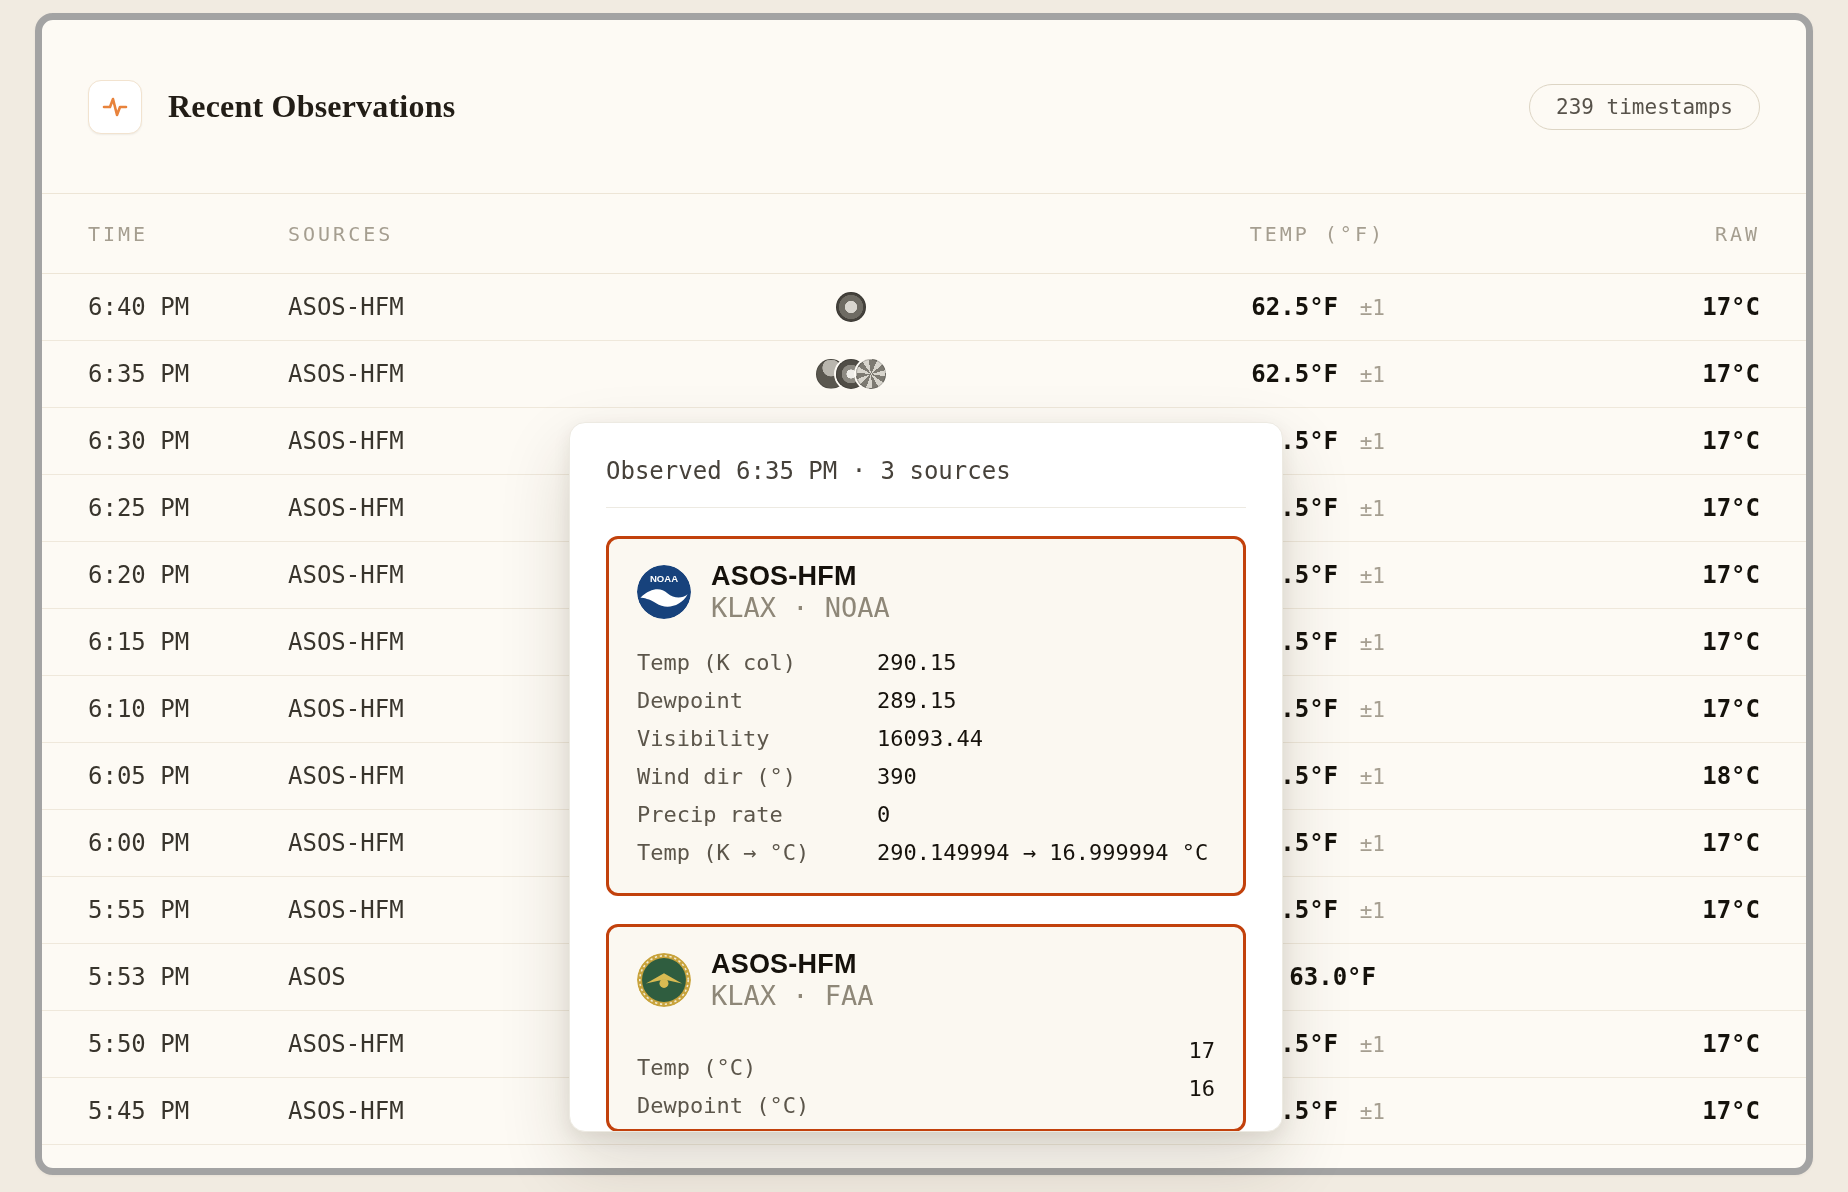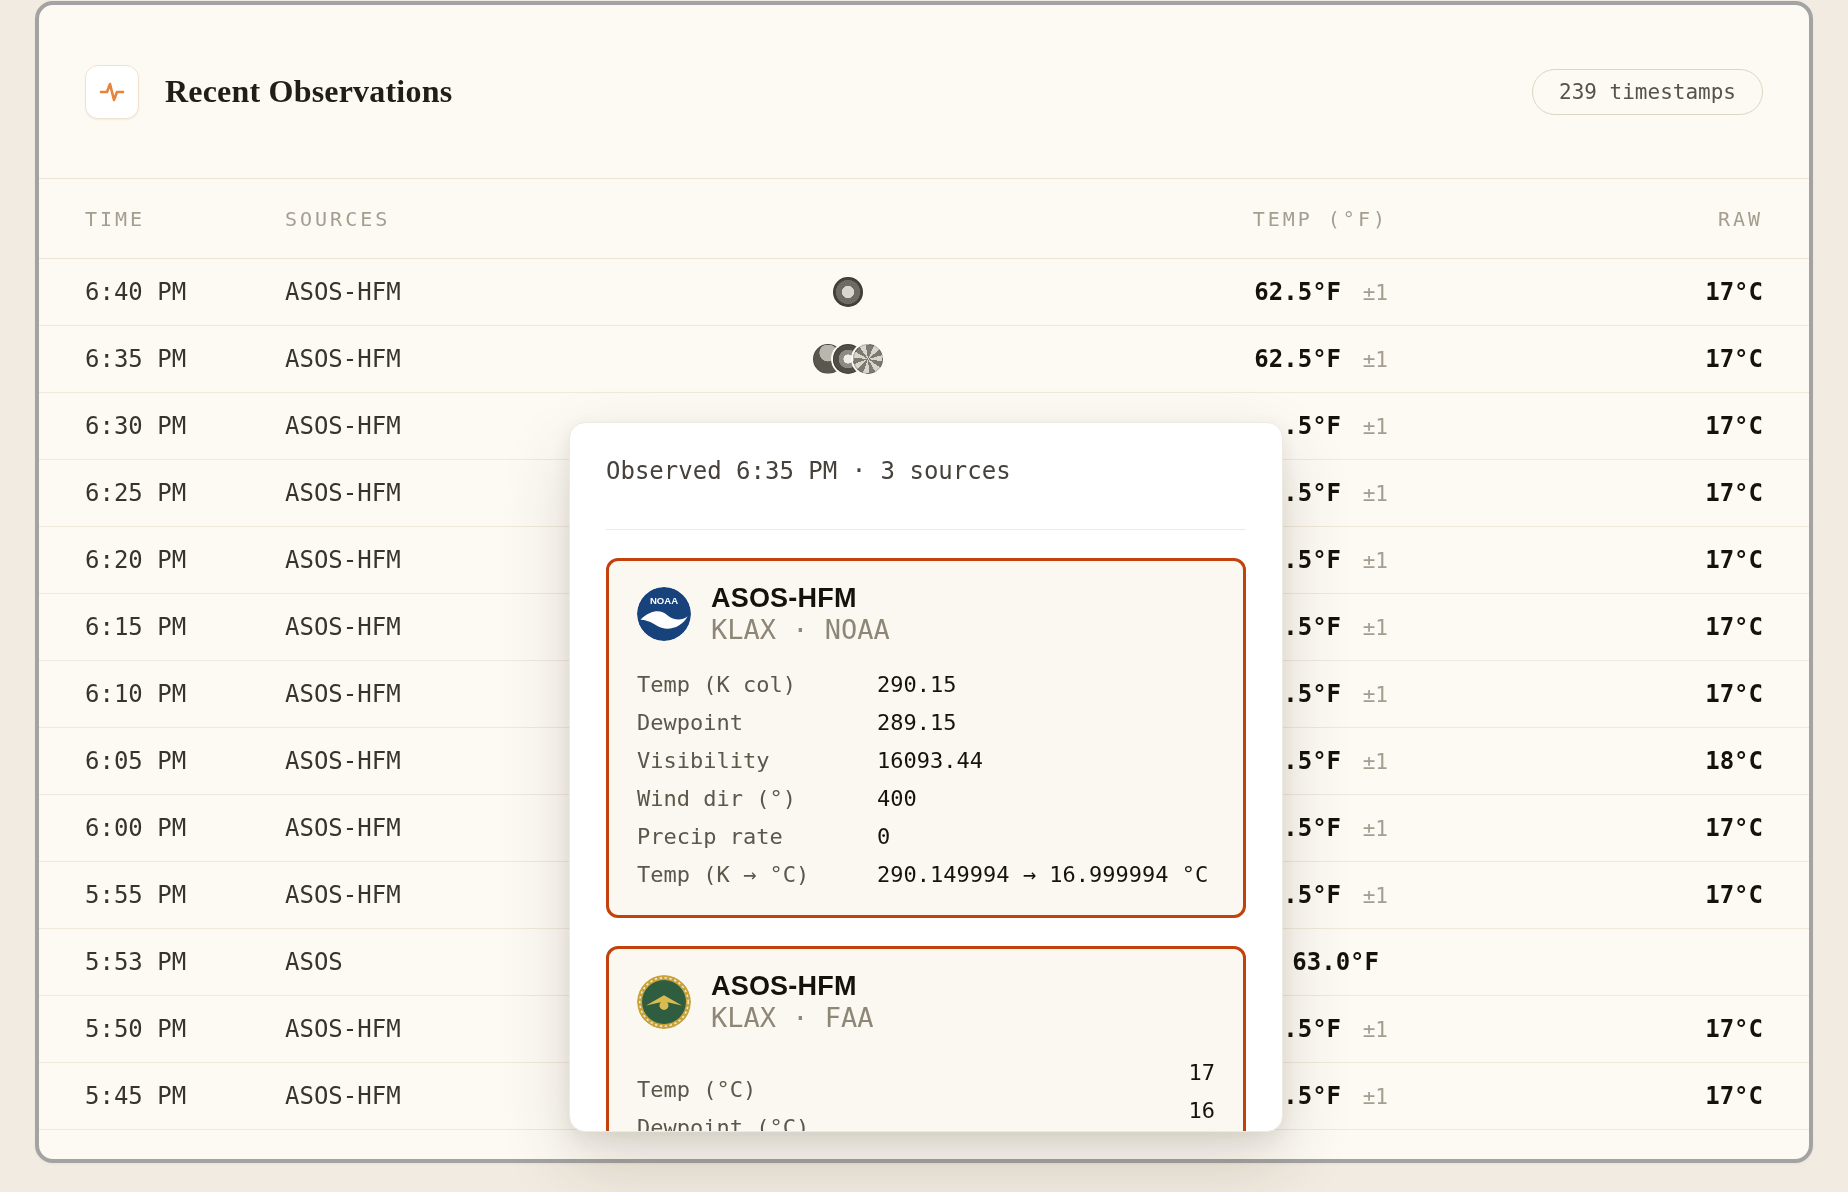--- a/index.html
+++ b/index.html
@@ -6,22 +6,22 @@
   html,body{width:1848px;height:1192px;}
   body{
     background:#f1ebe1;
     font-family:"DejaVu Sans Mono","Liberation Mono",monospace;
     position:relative;overflow:hidden;
     color:#3b362e;
   }
 
   
   .card{
-    position:absolute;left:35px;top:1px;width:1778px;height:1162px;
-    background:#fdfaf4;border:4px solid #a3a3a3;border-radius:18px;
+    position:absolute;left:35px;top:13px;width:1778px;height:1162px;
+    background:#fdfaf4;border:7px solid #a3a3a3;border-radius:18px;
     box-shadow:0 1px 3px rgba(60,45,20,.05);
     overflow:hidden;
   }
   .card-header{
     height:174px;display:flex;align-items:center;
     padding:0 46px;border-bottom:1px solid #ede5d6;
   }
   .icon-box{
     width:54px;height:54px;border-radius:13px;background:#ffffff;
     border:1px solid #f2e3cf;box-shadow:0 1px 2px rgba(0,0,0,.06);
@@ -70,21 +70,21 @@
   .cell-raw{text-align:right;font-weight:bold;color:#15120c;}
 
   
   .popover{
     position:absolute;left:569px;top:422px;width:714px;height:710px;
     background:#ffffff;border:1px solid #edeae2;border-radius:16px;
     box-shadow:0 30px 70px rgba(50,35,10,.16),0 6px 18px rgba(50,35,10,.08);
     padding:34px 36px;overflow:hidden;
   }
   .popover-title{
-    font-size:24px;color:#46413a;padding-bottom:44px;
+    font-size:24px;color:#46413a;padding-bottom:22px;
     border-bottom:1px solid #edeae2;
   }
   .source-card{
     margin-top:28px;background:#fbf8f1;border:3px solid #c2410c;
     border-radius:12px;padding:22px 28px;
   }
   .source-card-header{display:flex;align-items:center;gap:20px;}
   .source-logo{width:54px;height:54px;flex:none;border-radius:50%;overflow:hidden;}
   .source-logo svg{width:54px;height:54px;display:none;}
   .source-logo.noaa-logo svg.logo-noaa{display:block;}
@@ -316,21 +316,21 @@
     <span class="field-value">289.15</span>
   </div>
 
   <div class="field-row">
     <span class="field-label">Visibility</span>
     <span class="field-value">16093.44</span>
   </div>
 
   <div class="field-row">
     <span class="field-label">Wind dir (°)</span>
-    <span class="field-value">400</span>
+    <span class="field-value">390</span>
   </div>
 
 
   <div class="field-row">
     <span class="field-label">Precip rate</span>
     <span class="field-value">0</span>
   </div>
 
   <div class="field-row">
     <span class="field-label">Temp (K → °C)</span>

